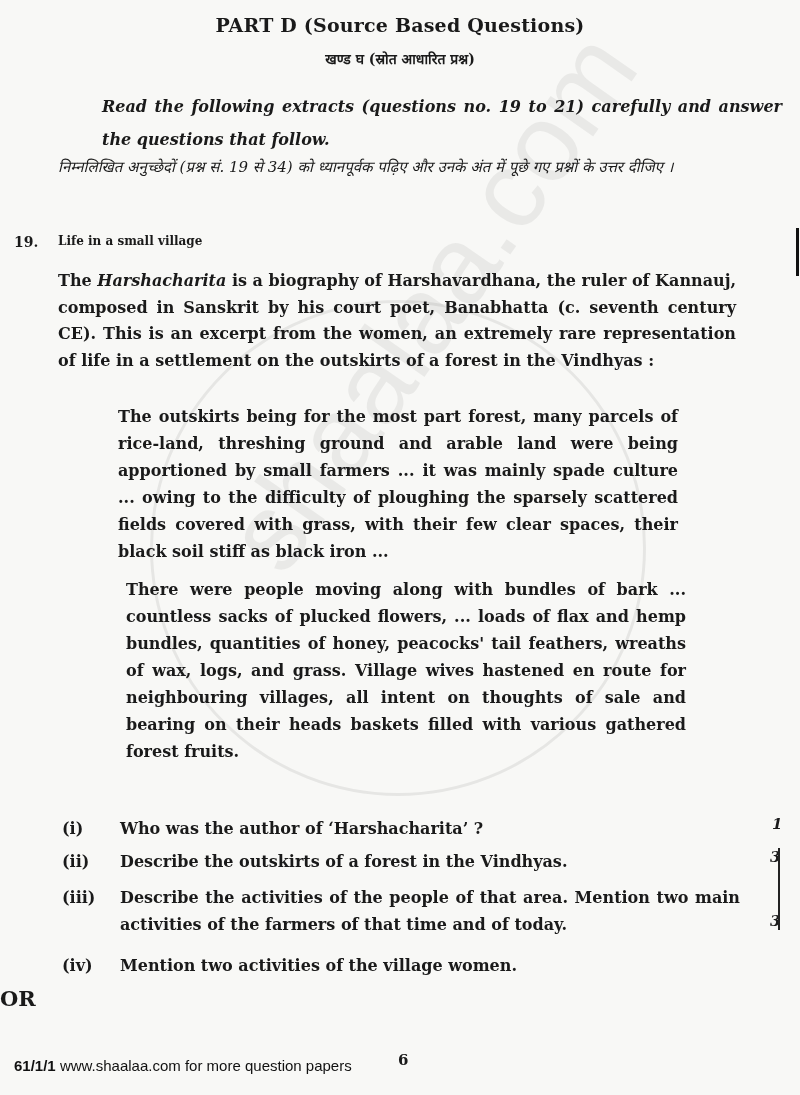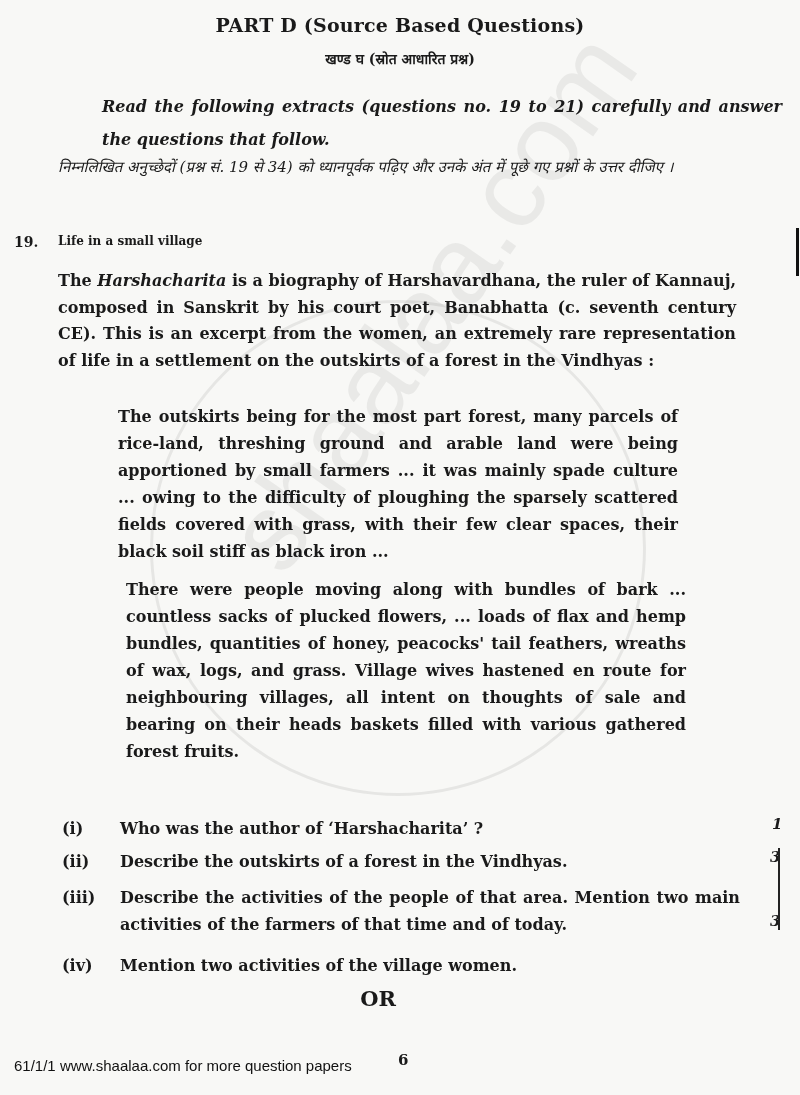--- a/index.html
+++ b/index.html
@@ -56,28 +56,28 @@
   .sq4 { top: 952px; }
   .marks {
     font-style: italic; font-weight: bold; font-size: 15px;
   }
   .m1 { left: 772px; top: 815px; }
   .m2 { left: 770px; top: 848px; }
   .m3 { left: 770px; top: 912px; }
   .mark-bar { left: 778px; top: 848px; width: 2px; height: 82px; background: #222; }
   .edge-bar { left: 796px; top: 228px; width: 3px; height: 48px; background: #111; }
   .or {
-    left: 0; width: 756px; top: 986px; text-align: center;
+    left: 0; width: 756px; top: 986px; 
     font-weight: bold; font-size: 21px;
   }
   .footer {
     left: 14px; top: 1057px; font-family: "Liberation Sans", sans-serif;
     font-size: 15px; color: #111;
   }
-  .footer-code { font-weight: normal; margin-top: 36px; }
+  .footer-code { font-weight: bold; margin-top: 36px; }
   .page-no {
     left: 398px; top: 1051px; font-size: 15px; font-weight: bold;
   }
   .watermark {
     left: 150px; top: 300px; width: 490px; height: 490px;
     border: 3px solid rgba(0,0,0,0.07); border-radius: 50%;
   }
   .watermark-text {
     left: 200px; top: 520px; font-family: "Liberation Sans", sans-serif;
     font-size: 110px; color: rgba(0,0,0,0.06);

